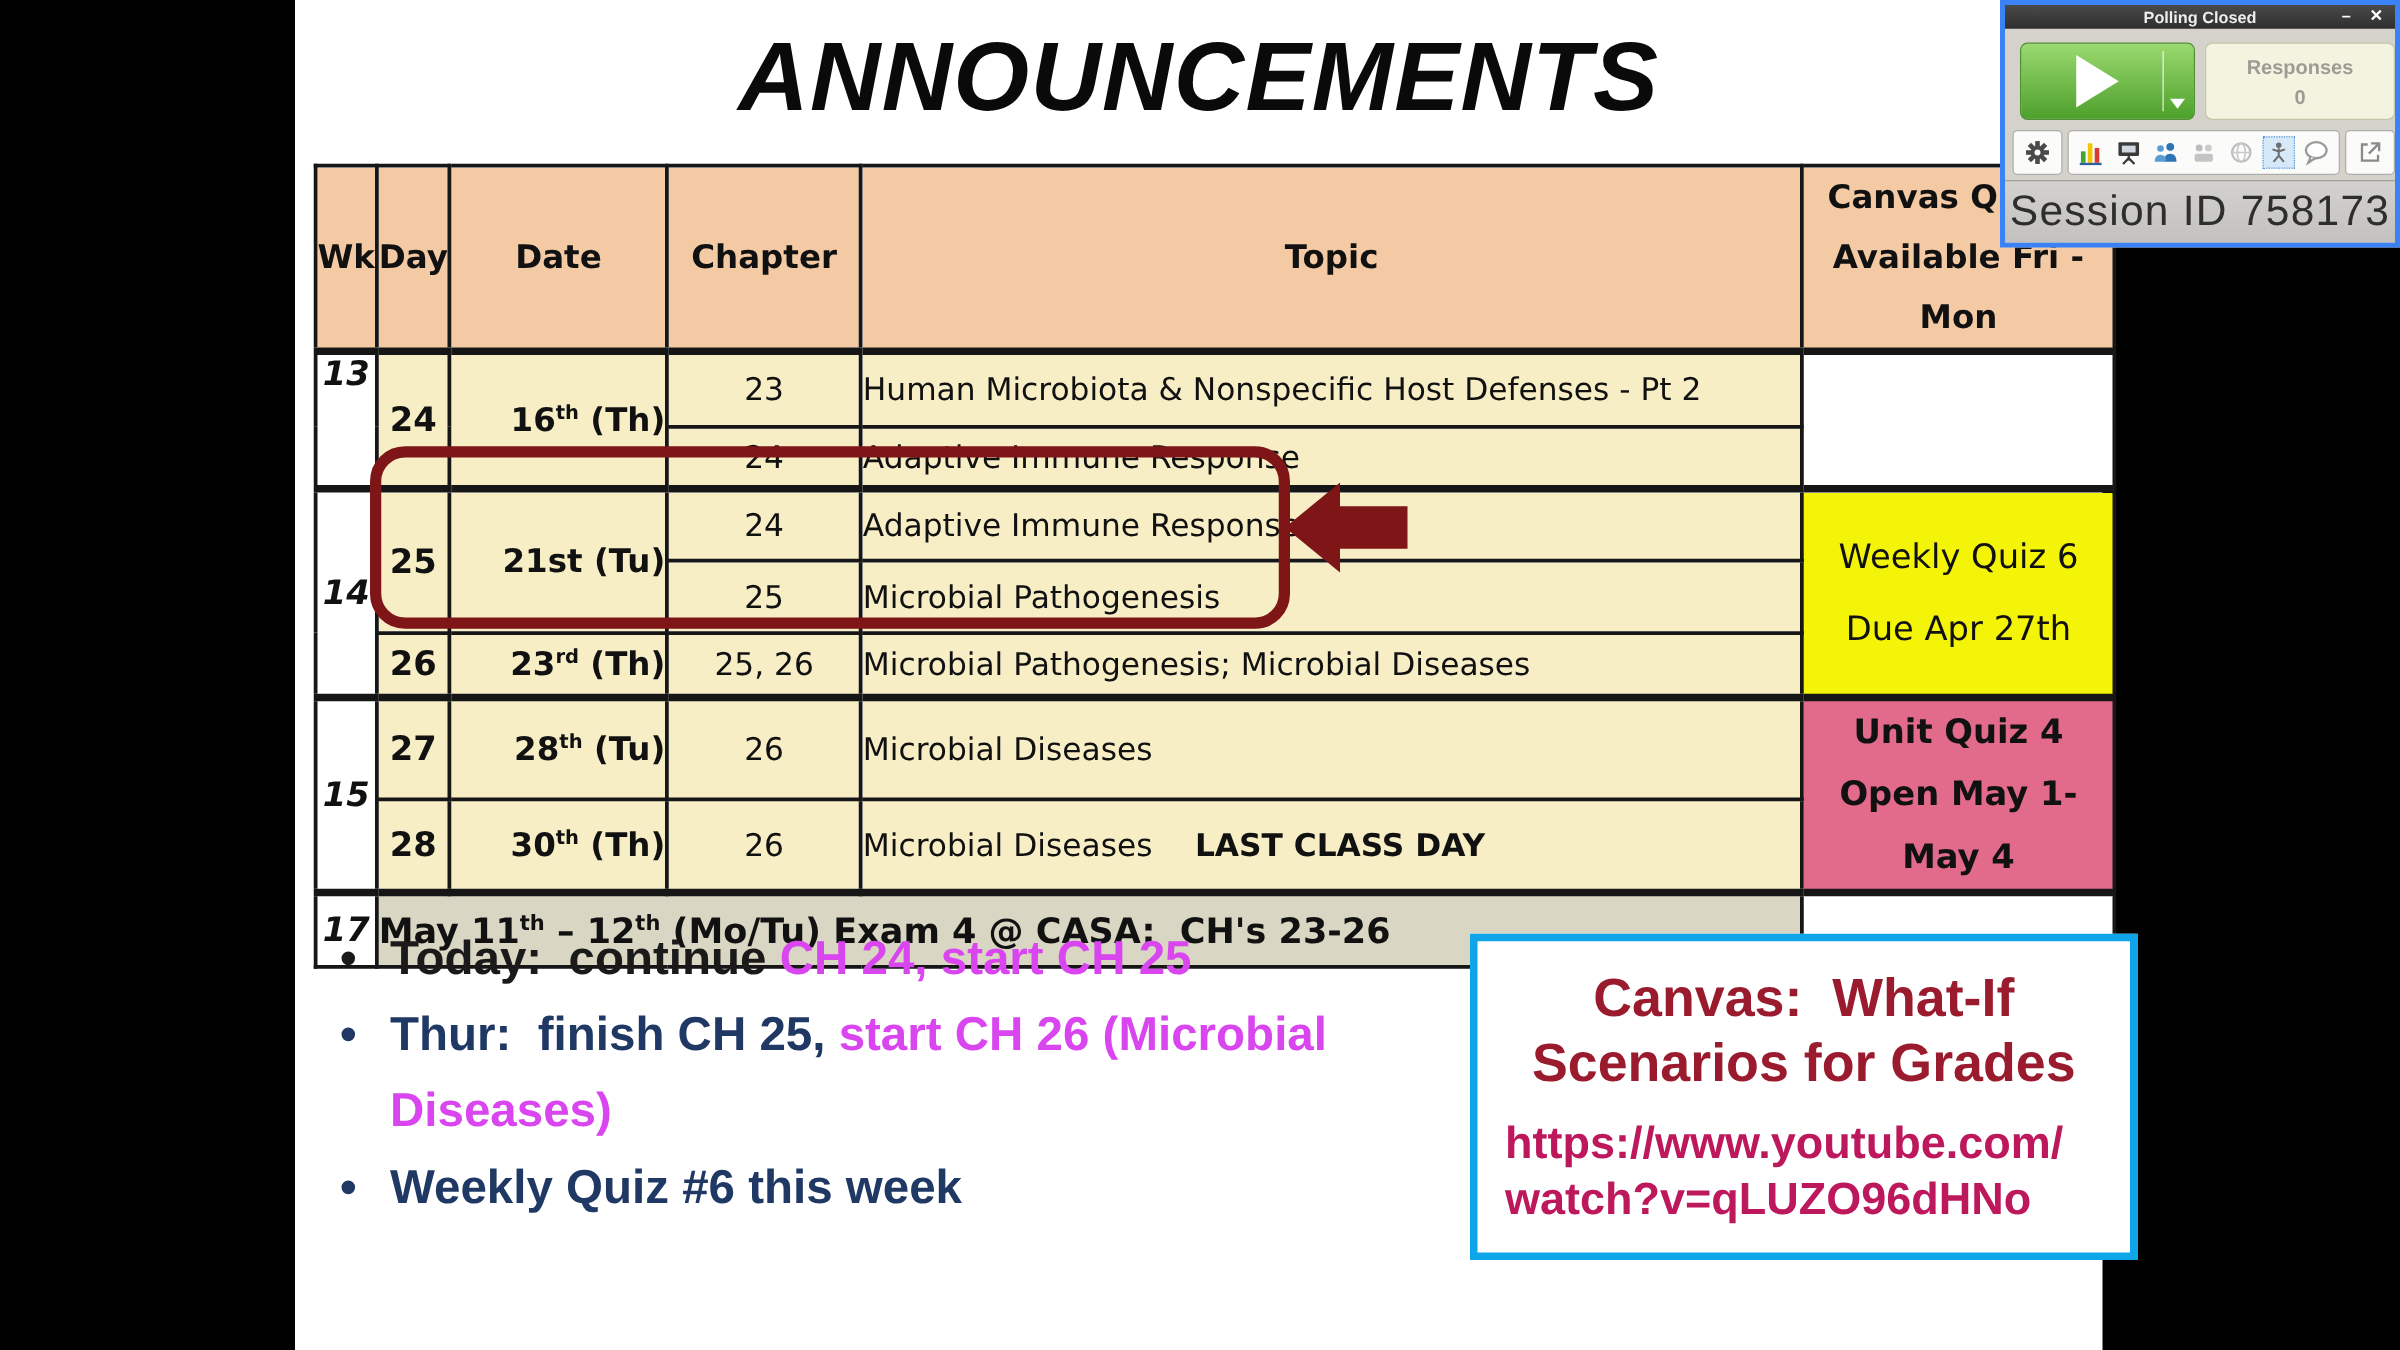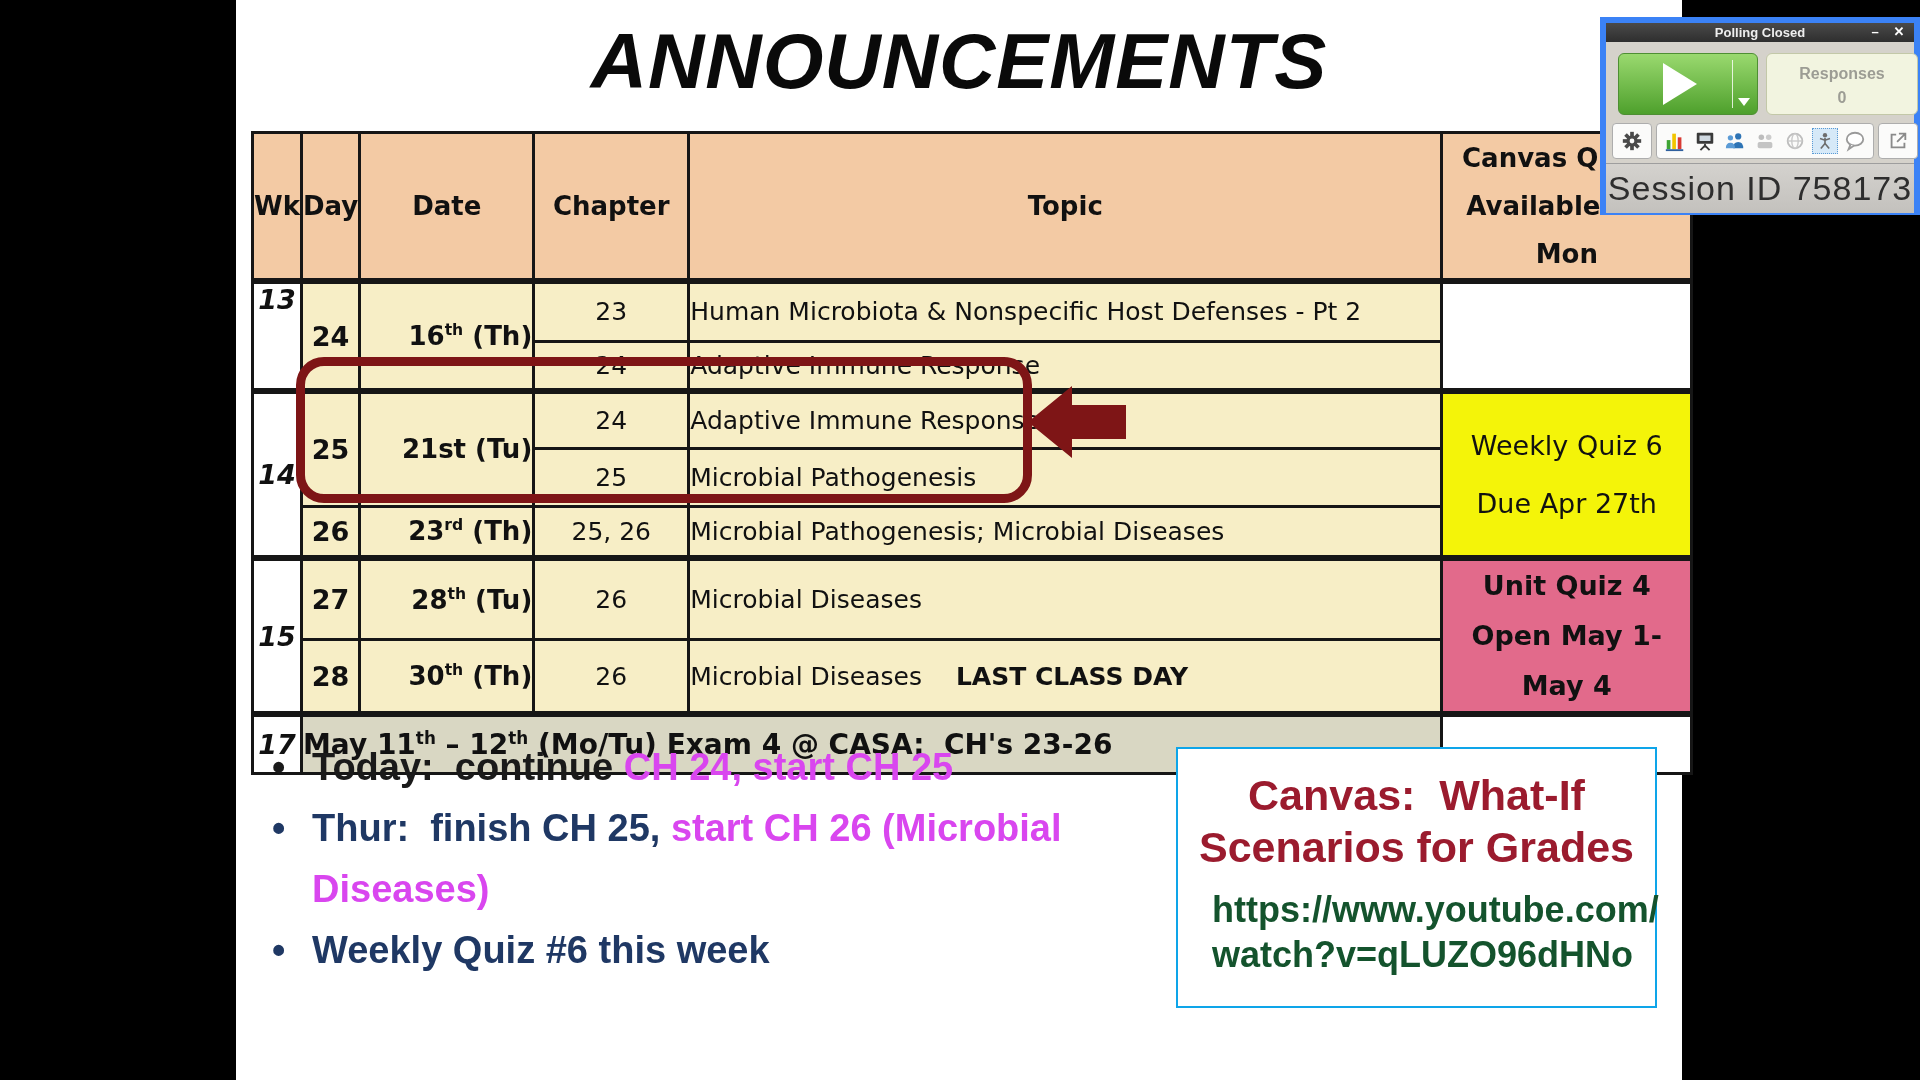--- a/index.html
+++ b/index.html
@@ -38,28 +38,28 @@
   .hl-arrow{position:absolute;left:1028px;top:384px;z-index:3;}
 
   
   .bullets{position:absolute;left:250px;top:737px;width:930px;z-index:2;}
   .bline{position:relative;height:61px;line-height:61px;font-size:38px;font-weight:bold;
          padding-left:62px;white-space:nowrap;}
   .bdot{position:absolute;left:22px;top:0;}
   .c-ink{color:#1a1a1a;} .c-red{color:#d946ef;} .c-navy{color:#1F3864;}
 
   
-  .cbox{position:absolute;left:1176px;top:747px;width:481px;height:261px;background:#fff;
-        border:2px solid #0ea5e9;z-index:2;box-sizing:border-box;}
+  .cbox{position:absolute;left:1176px;top:747px;width:534px;height:261px;background:#fff;
+        border:6px solid #0ea5e9;z-index:2;box-sizing:border-box;}
   .cbox-title{margin-top:20px;text-align:center;font-size:43px;font-weight:bold;line-height:52px;color:#9B1B2E;}
-  .cbox-url{margin-top:14px;margin-left:34px;font-size:36px;font-weight:bold;line-height:45px;color:#14532d;}
-
-  
-  .poll{position:absolute;left:1600px;top:17px;width:320px;height:198px;z-index:10;
-        background:#D5D2CB;border:6px solid #3b82f6;box-sizing:border-box;font-family:"Liberation Sans",sans-serif;}
+  .cbox-url{margin-top:14px;margin-left:22px;font-size:36px;font-weight:bold;line-height:45px;color:#be185d;}
+
+  
+  .poll{position:absolute;left:1600px;top:0;width:320px;height:198px;z-index:10;
+        background:#D5D2CB;border:4px solid #3b82f6;box-sizing:border-box;font-family:"Liberation Sans",sans-serif;}
   .poll-tb{position:absolute;left:0;top:0;width:100%;height:19px;
            background:linear-gradient(#4a4a4a,#2e2e2e);color:#eee;font-size:13px;font-weight:bold;
            text-align:center;line-height:19px;}
   .tb-btn{position:absolute;top:0;width:22px;height:19px;line-height:17px;color:#fff;
           font-size:13px;font-weight:bold;text-align:center;}
   .tb-min{right:28px;} .tb-close{right:4px;}
   .play-btn{position:absolute;left:12px;top:30px;width:140px;height:62px;border-radius:6px;
             background:linear-gradient(#9ad96f,#4ea02c);border:1px solid #4e8f33;box-sizing:border-box;}
   .play-tri{position:absolute;left:44px;top:9px;width:0;height:0;
             border-top:21px solid transparent;border-bottom:21px solid transparent;border-left:34px solid #fff;}

